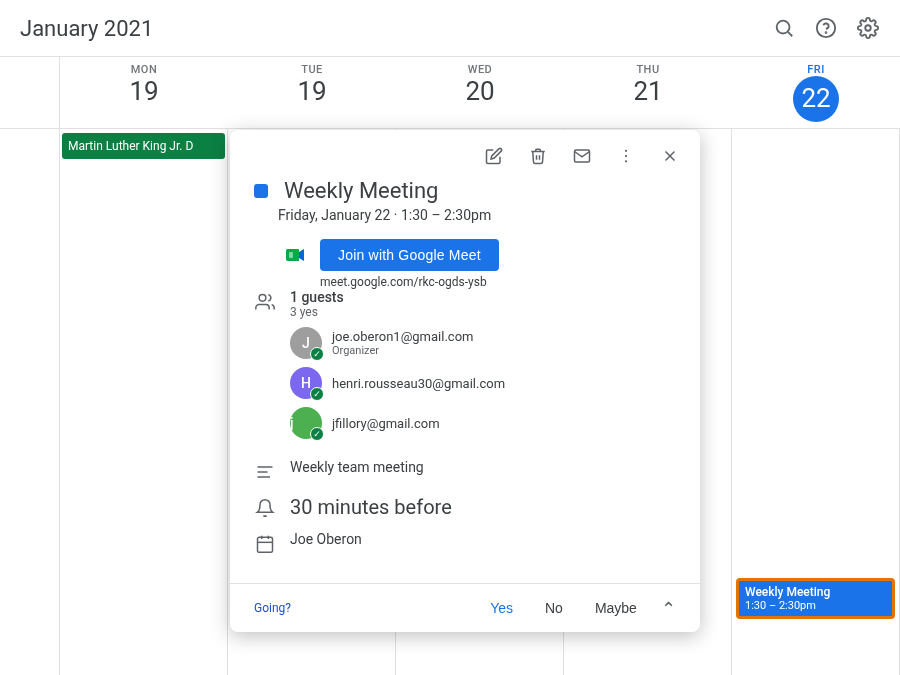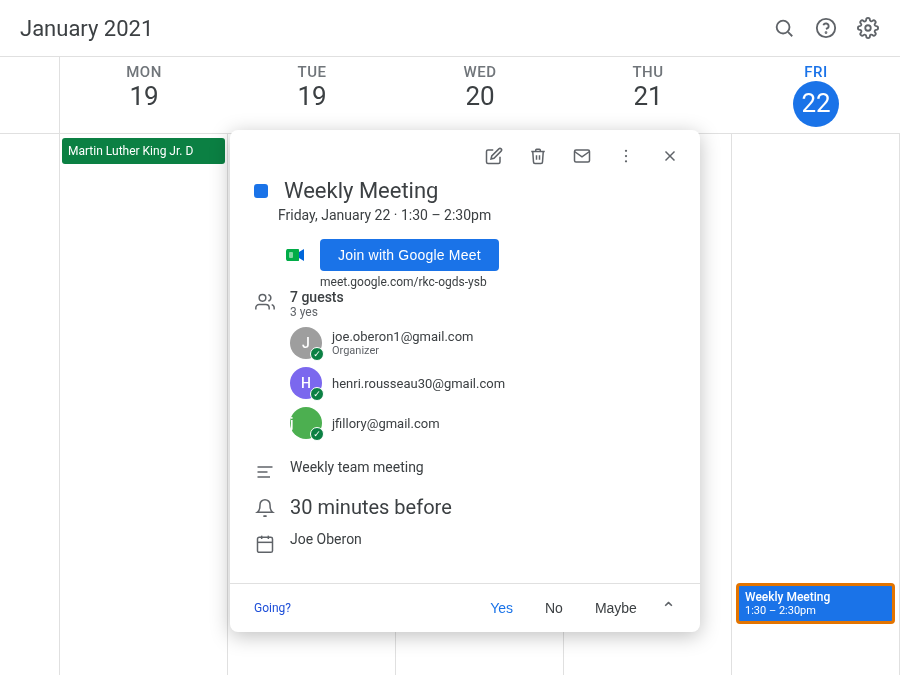--- a/index.html
+++ b/index.html
@@ -49,21 +49,21 @@
     .day-headers {
       display: grid;
       grid-template-columns: 60px repeat(5, 1fr);
       border-bottom: 1px solid #e0e0e0;
     }
     .day-header {
       text-align: center;
       padding: 6px 0;
     }
     .day-header .day-name {
-      font-size: 15px;
+      font-size: 11px;
       color: #70757a;
       font-weight: 500;
       letter-spacing: 0.5px;
     }
     .day-header .day-num {
       font-size: 26px;
       font-weight: 400;
       color: #3c4043;
       line-height: 1.2;
     }
@@ -507,21 +507,21 @@
     <div class="info-row">
       <div class="info-icon">
         <svg width="20" height="20" viewBox="0 0 24 24" fill="none" stroke="#5f6368" stroke-width="1.8">
           <path d="M17 21v-2a4 4 0 0 0-4-4H5a4 4 0 0 0-4 4v2"></path>
           <circle cx="9" cy="7" r="4"></circle>
           <path d="M23 21v-2a4 4 0 0 0-3-3.87"></path>
           <path d="M16 3.13a4 4 0 0 1 0 7.75"></path>
         </svg>
       </div>
       <div class="info-content">
-        <div class="guests-summary">7 guests</div>
+        <div class="guests-summary">1 guests</div>
         <div class="guests-yes">3 yes</div>
         <div class="guest-list">
 
           <div class="guest-item">
             <div style="position:relative;display:inline-block;">
               <div class="guest-avatar-img" style="background:#9e9e9e; display:flex;align-items:center;justify-content:center;color:#fff;font-size:14px;font-weight:500;">J</div>
               <div class="guest-avatar-check">✓</div>
             </div>
             <div>
               <div class="guest-email">joe.oberon1@gmail.com</div>

